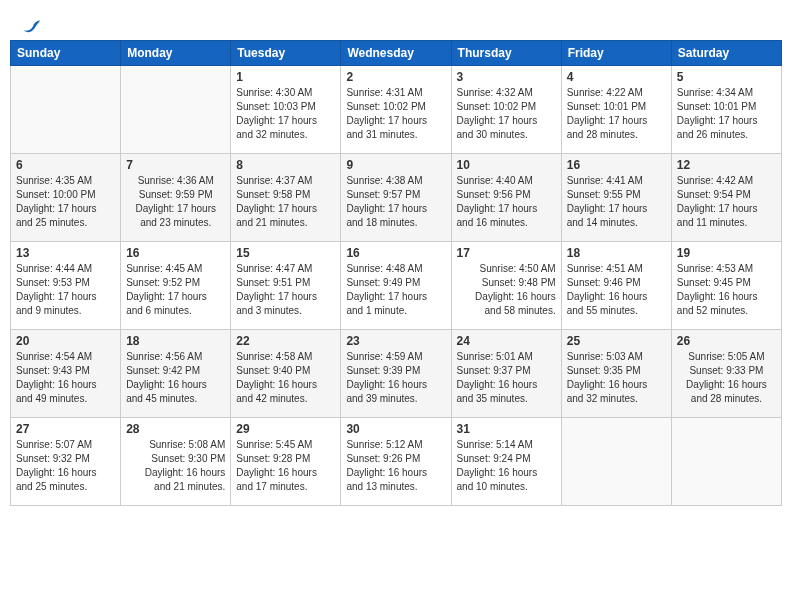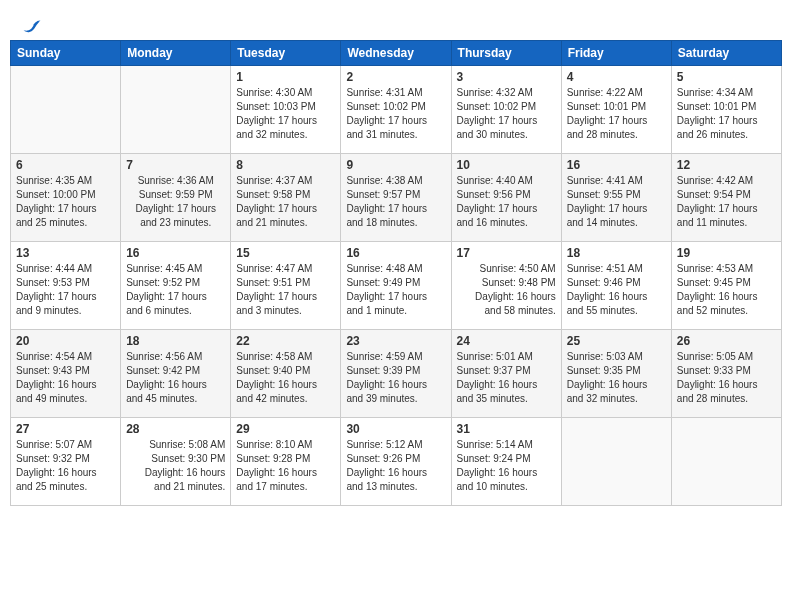--- a/index.html
+++ b/index.html
@@ -301,21 +301,21 @@
         </td>
         <td>
           <span class="day-num">25</span>
           <div class="day-info" style="white-space: pre-line;">Sunrise: 5:03 AM
 Sunset: 9:35 PM
 Daylight: 16 hours
 and 32 minutes.</div>
         </td>
         <td>
           <span class="day-num">26</span>
-          <div class="day-info" style="white-space: pre-line;">Sunrise: 5:05 AM
+          <div class="day-info" style="white-space: pre-line; text-align: center;">Sunrise: 5:05 AM
 Sunset: 9:33 PM
 Daylight: 16 hours
 and 28 minutes.</div>
         </td>
       </tr>
       <tr class="row-bg-white">
         <td>
           <span class="day-num">27</span>
           <div class="day-info" style="white-space: pre-line;">Sunrise: 5:07 AM
 Sunset: 9:32 PM
@@ -324,21 +324,21 @@
         </td>
         <td>
           <span class="day-num">28</span>
           <div class="day-info" style="white-space: pre-line; text-align: right;">Sunrise: 5:08 AM
 Sunset: 9:30 PM
 Daylight: 16 hours
 and 21 minutes.</div>
         </td>
         <td>
           <span class="day-num">29</span>
-          <div class="day-info" style="white-space: pre-line;">Sunrise: 8:10 AM
+          <div class="day-info" style="white-space: pre-line;">Sunrise: 5:45 AM
 Sunset: 9:28 PM
 Daylight: 16 hours
 and 17 minutes.</div>
         </td>
         <td>
           <span class="day-num">30</span>
           <div class="day-info" style="white-space: pre-line;">Sunrise: 5:12 AM
 Sunset: 9:26 PM
 Daylight: 16 hours
 and 13 minutes.</div>

